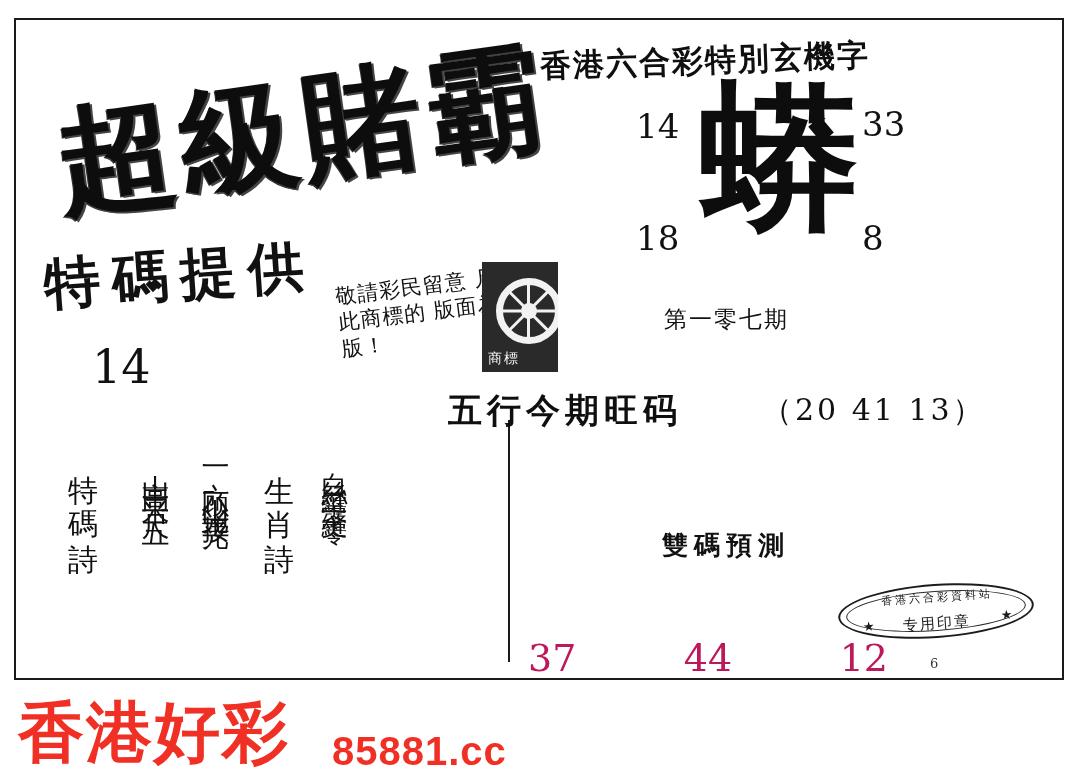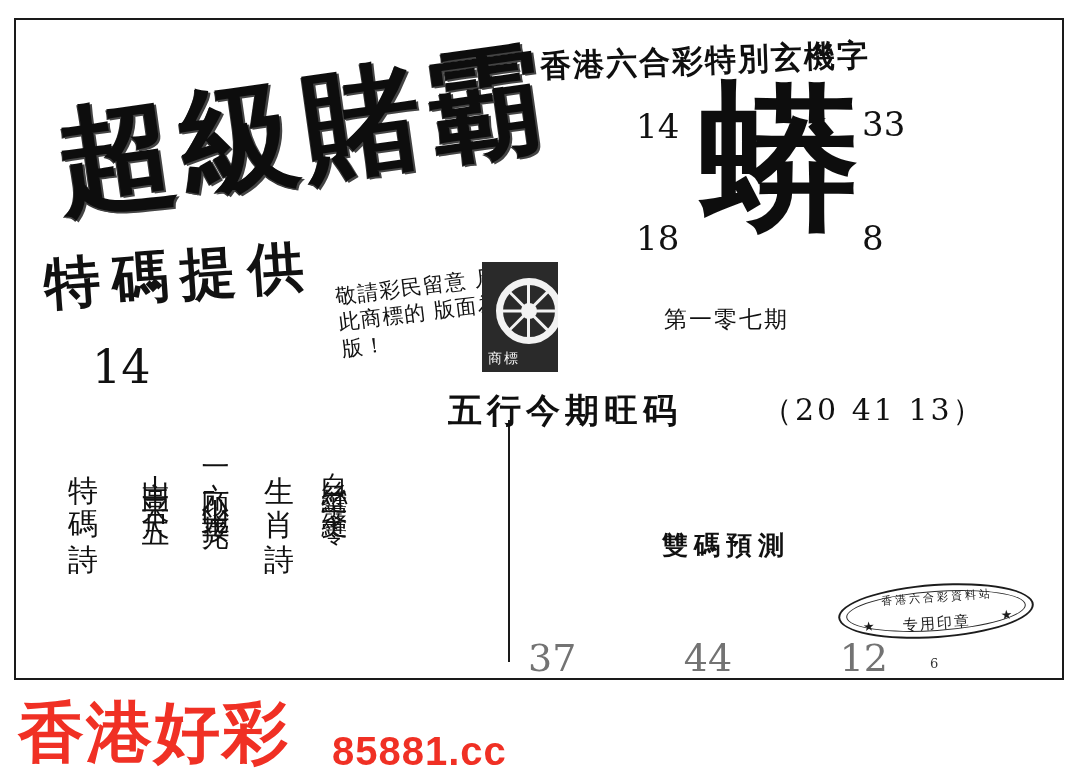--- a/index.html
+++ b/index.html
@@ -233,21 +233,21 @@
   }
   .pred-nums {
     position: absolute;
     left: 528px;
     top: 636px;
     width: 360px;
     display: flex;
     justify-content: space-between;
     font-family: "DejaVu Serif", serif;
     font-size: 38px;
-    color: #737373;
+    color: #be185d;
   }
 
   
   .oval-stamp {
     position: absolute;
     left: 838px;
     top: 584px;
     width: 196px;
     height: 54px;
     border: 2px solid #1c1c1c;

